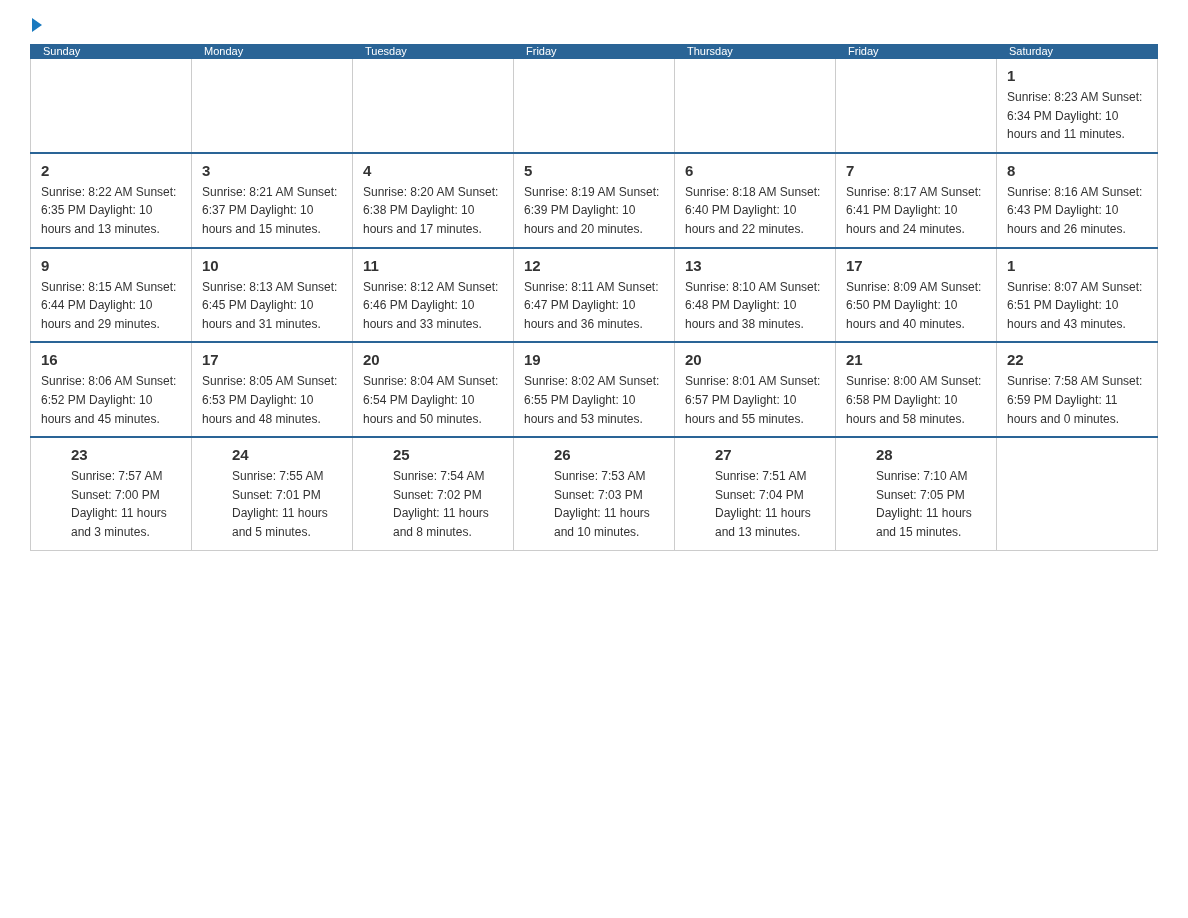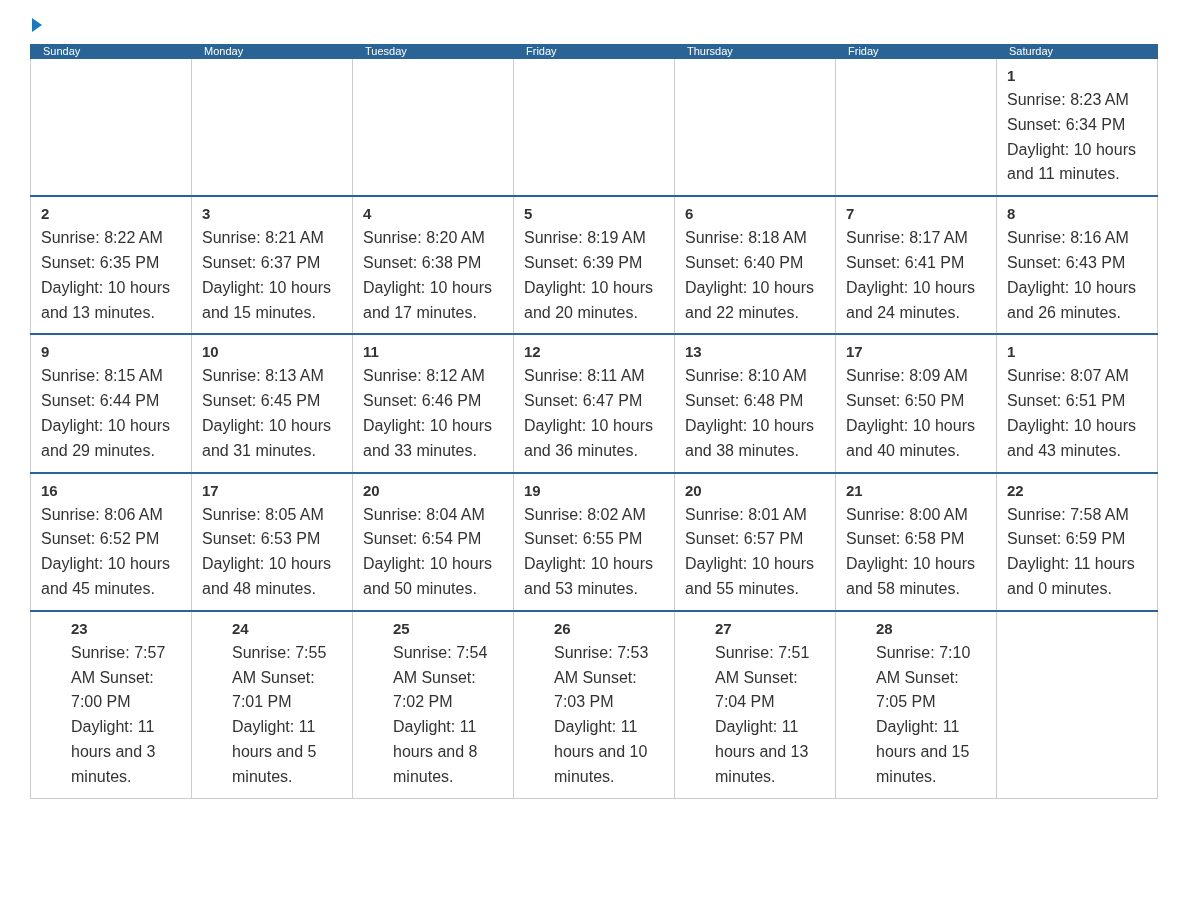--- a/index.html
+++ b/index.html
@@ -77,21 +77,21 @@
       width: calc(100% / 7);
       min-height: 110px;
     }
     .day-num {
       font-size: 15px;
       font-weight: bold;
       display: block;
       margin-bottom: 4px;
     }
     .day-info {
-      font-size: 16px;
+      font-size: 12px;
       line-height: 1.55;
       color: #333;
     }
     .empty-cell {
       border-top: 2px solid #2a6496;
       background: #fff;
     }
     tr:last-child td {
       border-bottom: 1px solid #ccc;
       padding-left: 40px;

